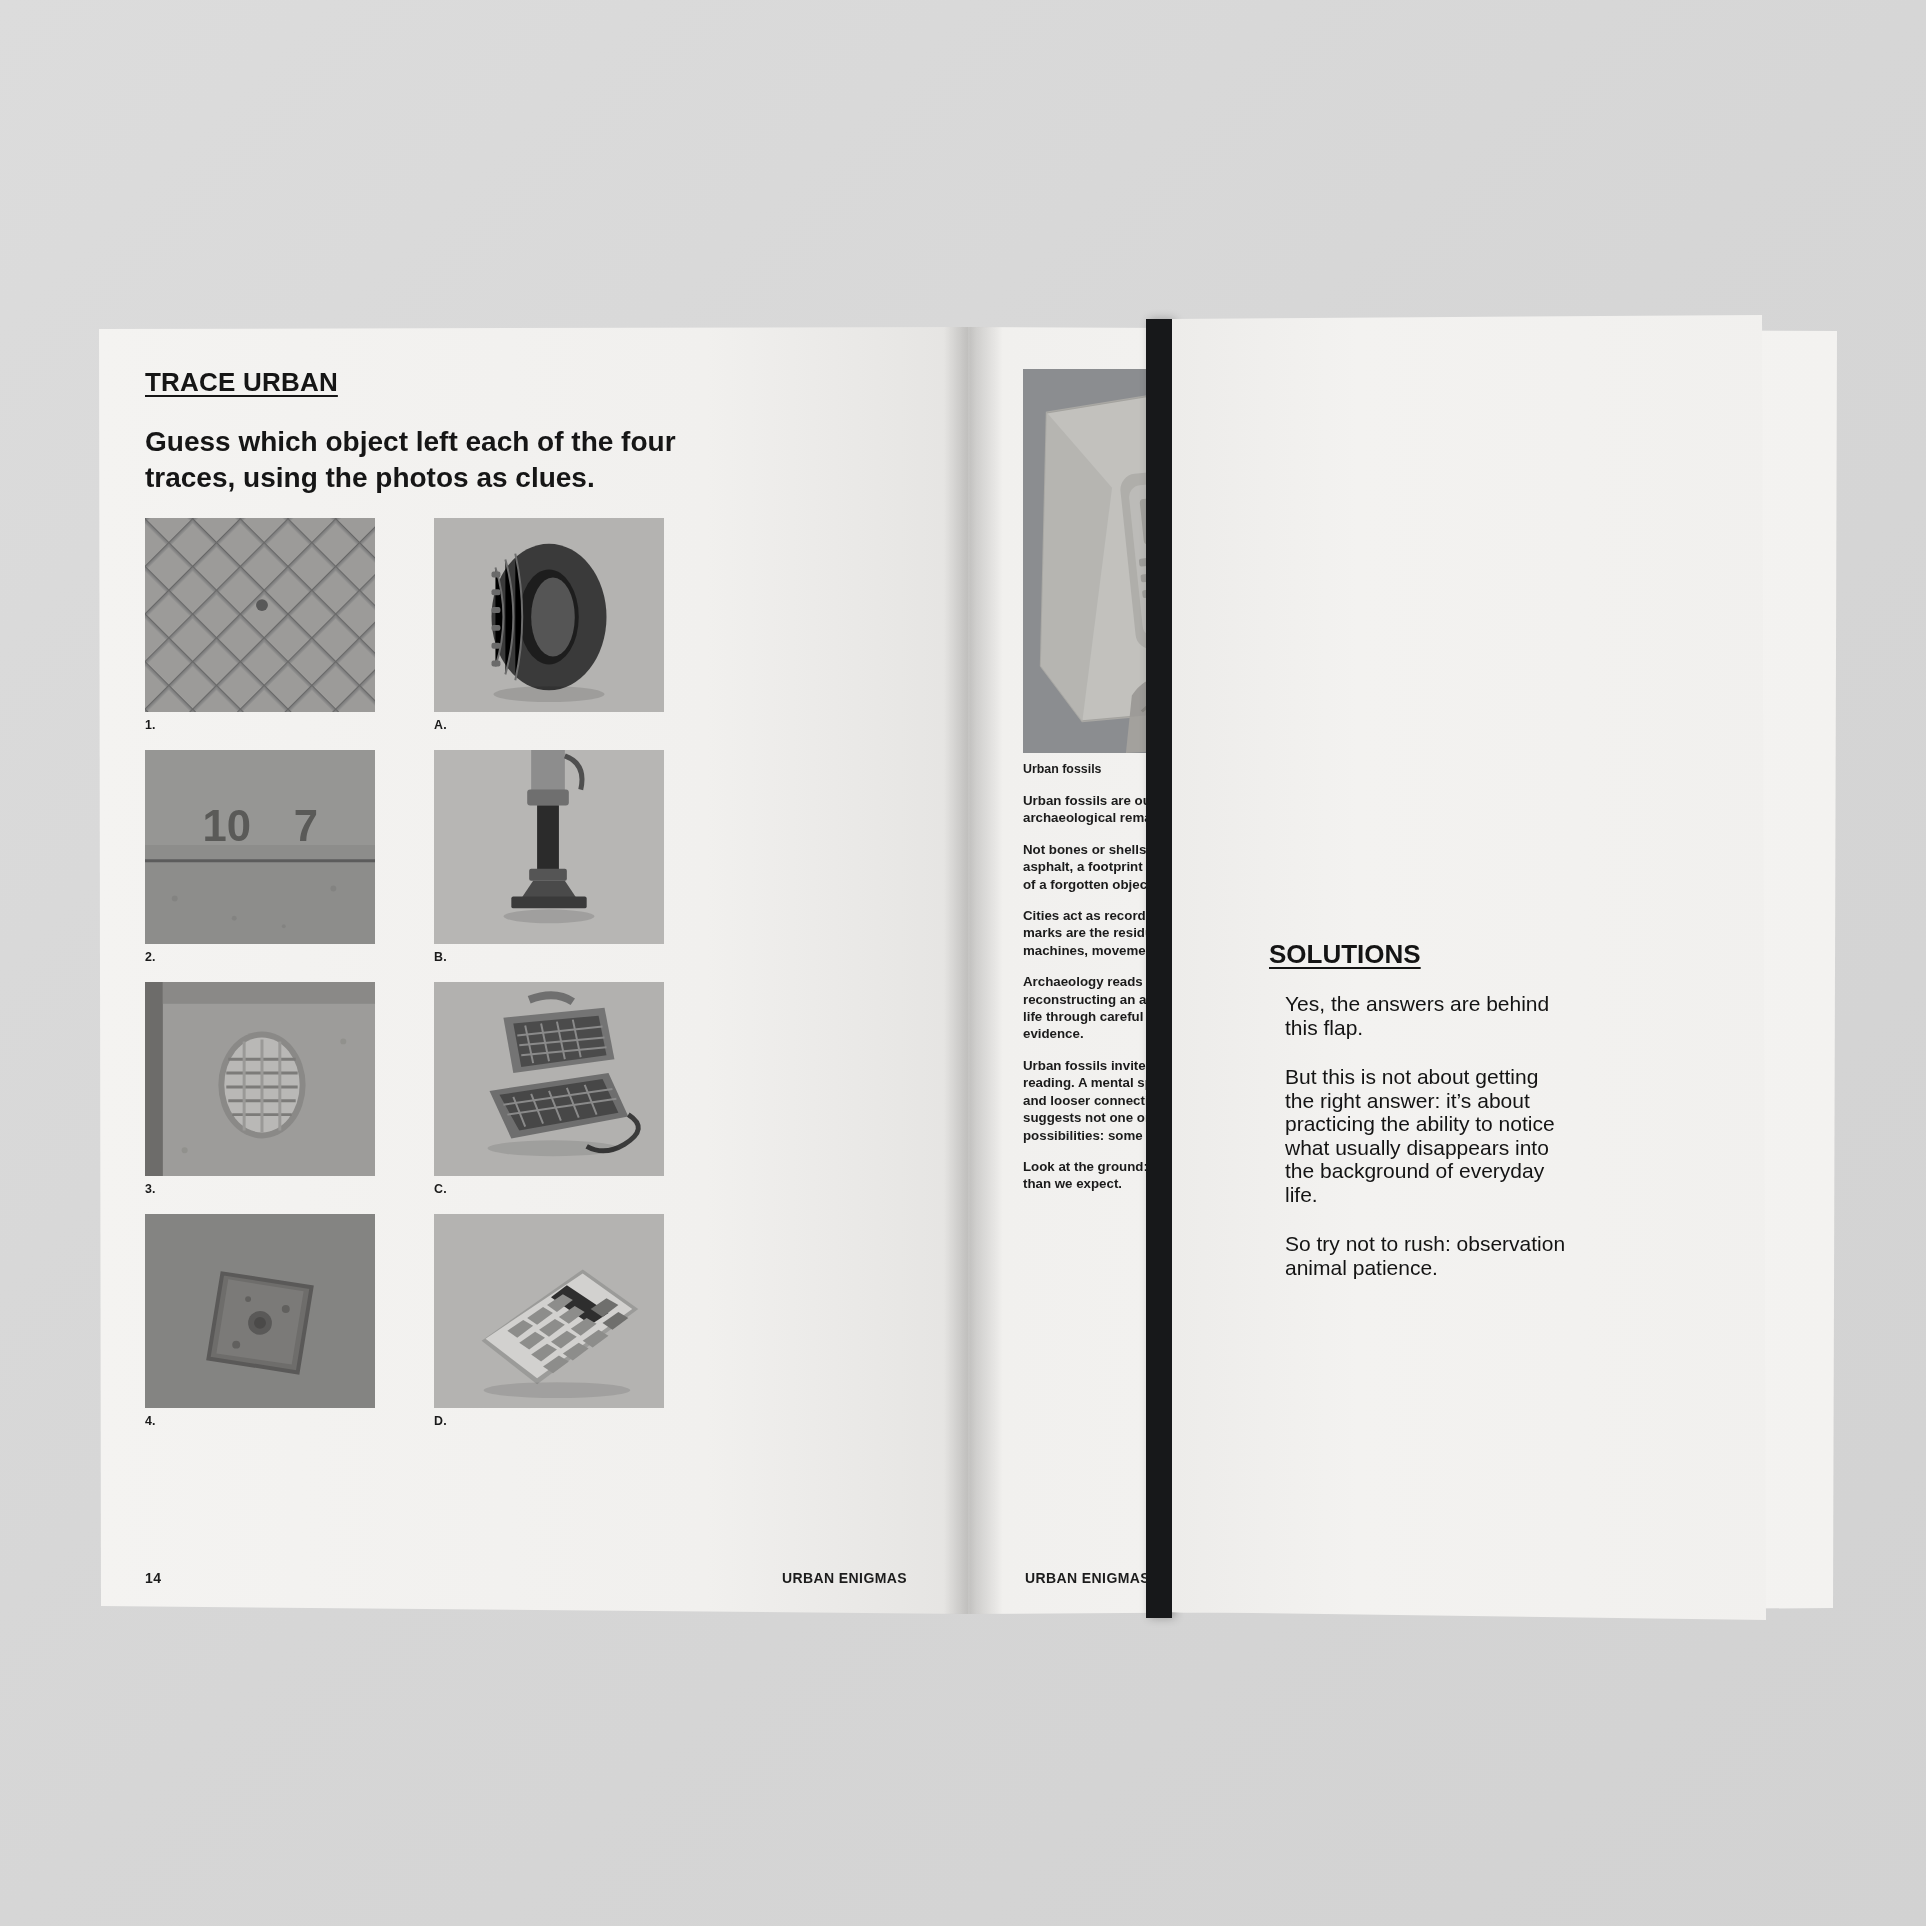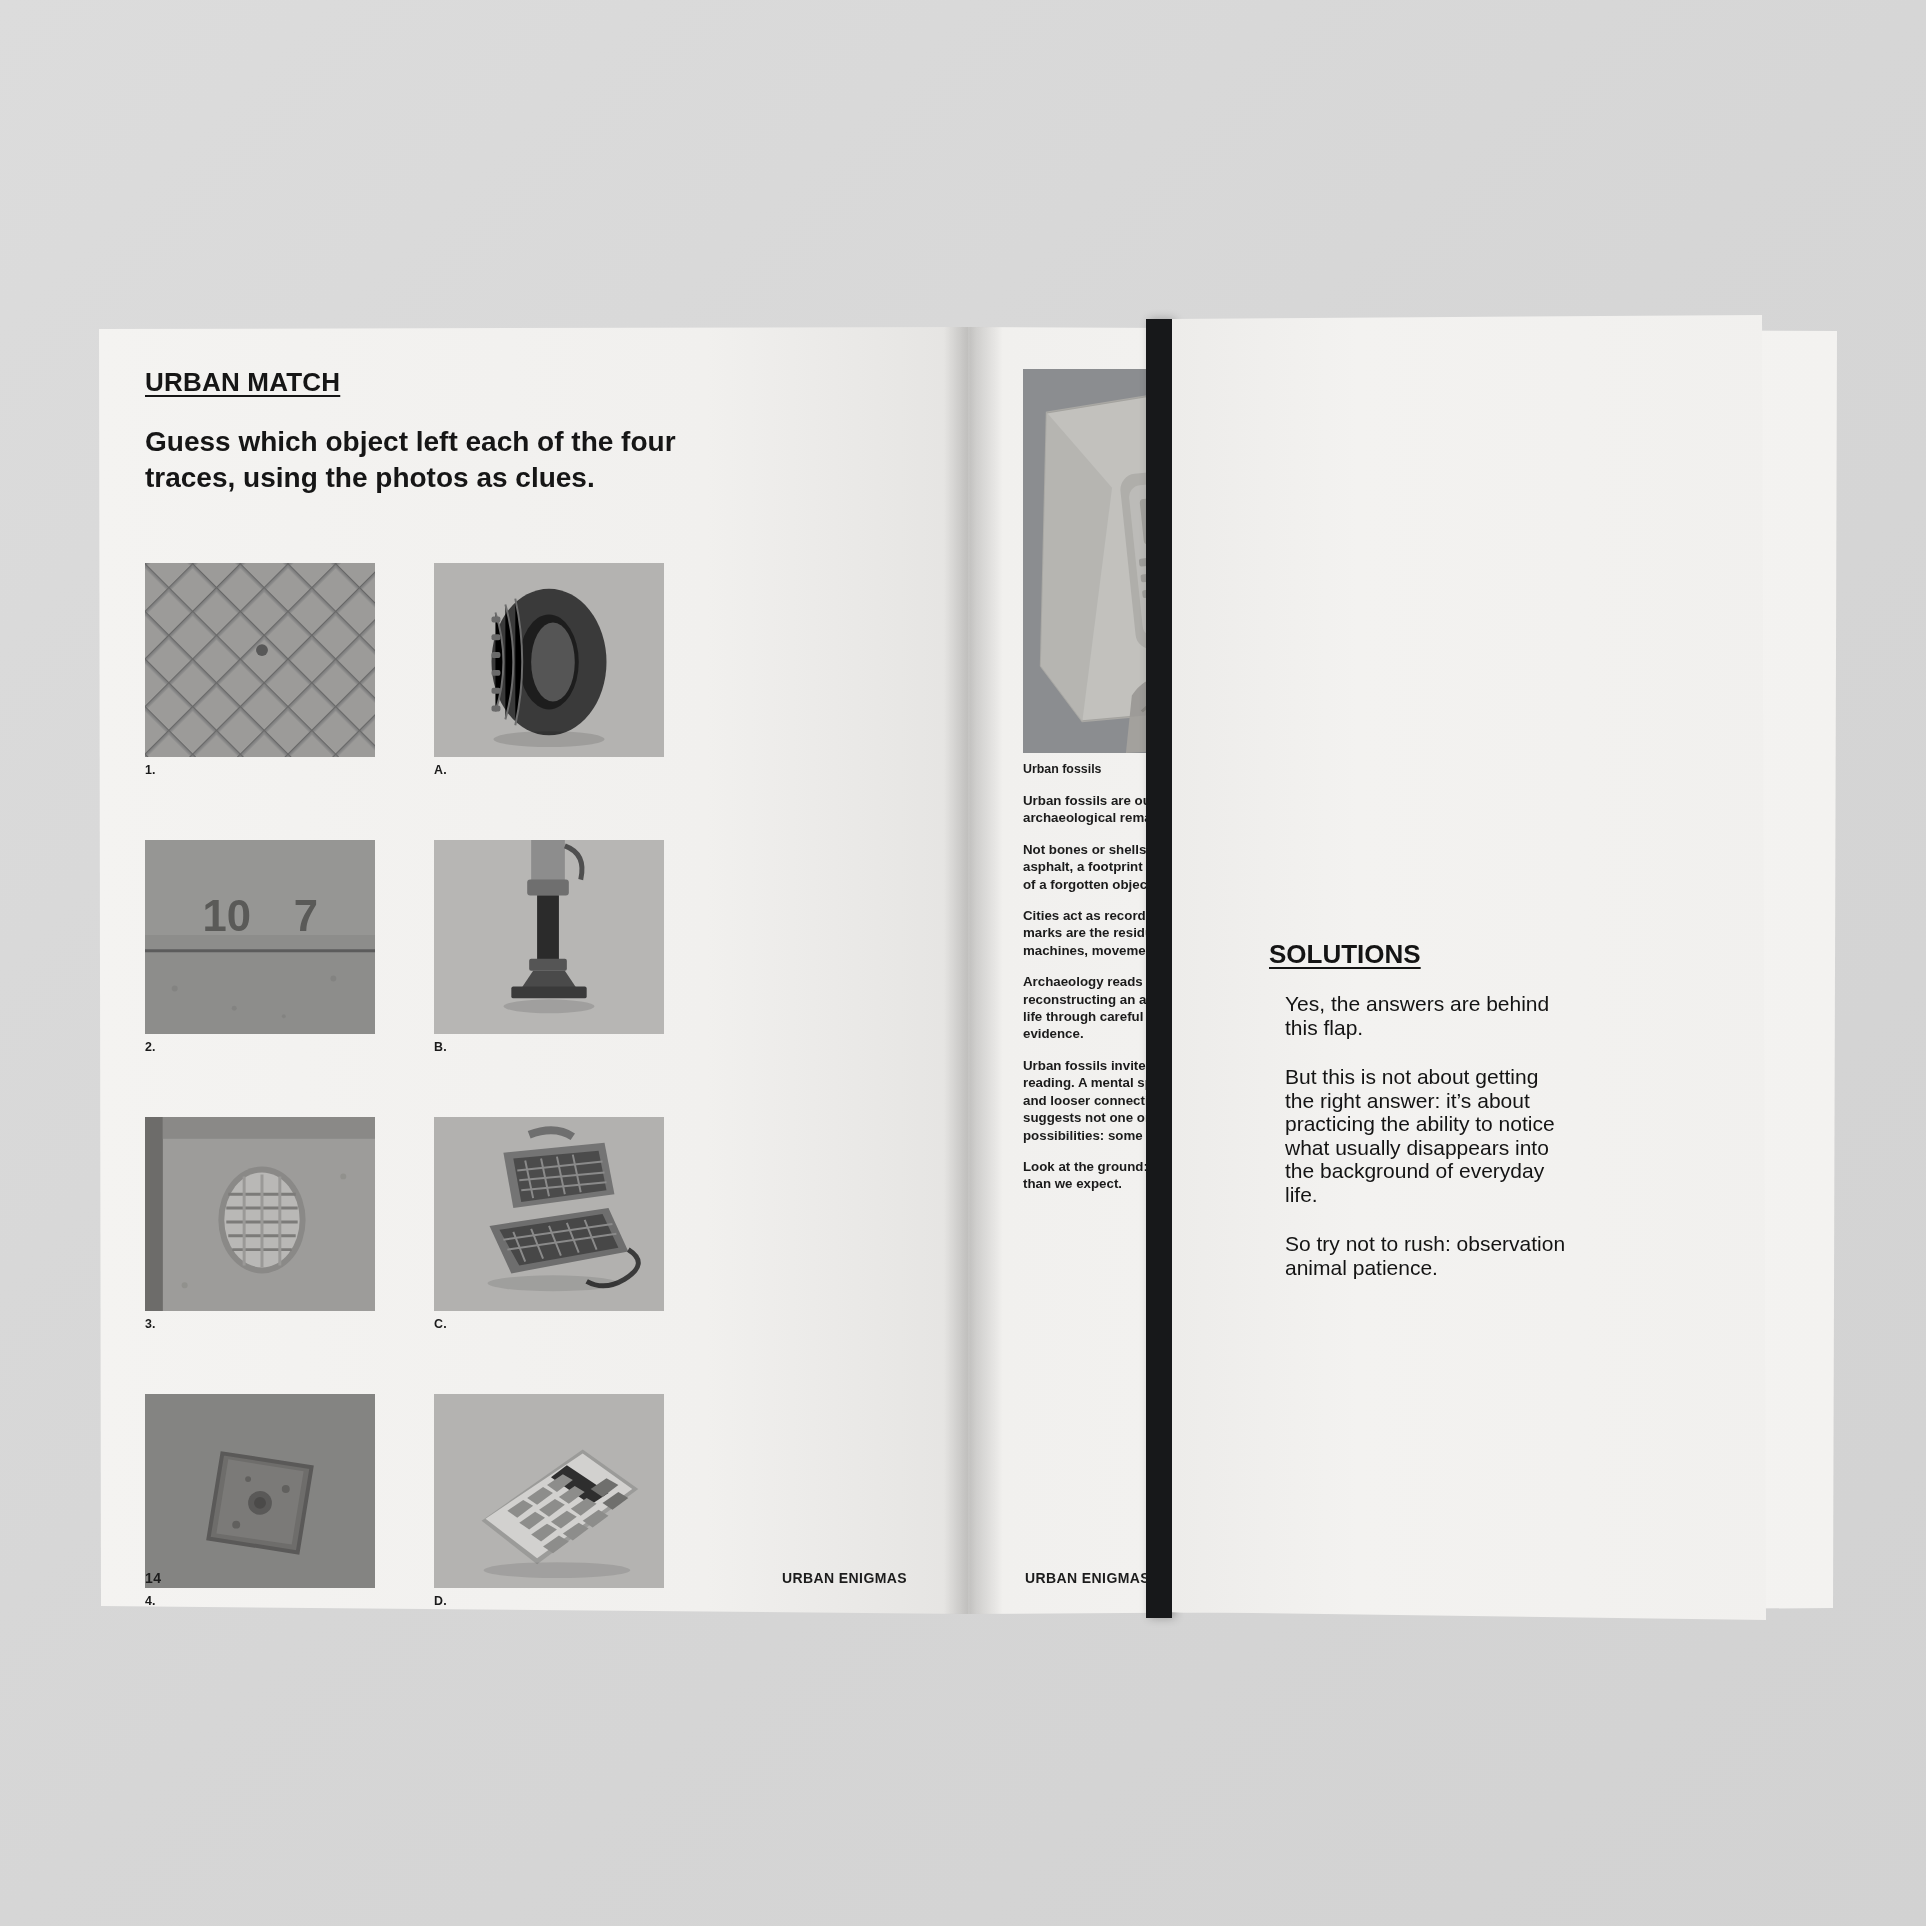--- a/index.html
+++ b/index.html
@@ -102,21 +102,20 @@
   }
 
   .cell { width: 230px; }
 
   .photo {
     width: 230px;
     height: 194px;
     background: #9b9b9b;
     position: relative;
     overflow: hidden;
-    margin-top: 45px;
   }
 
   .cap {
     font-size: 12.4px;
     font-weight: bold;
     color: #1a1a1a;
     margin-top: 6px;
     letter-spacing: 0.2px;
   }
 
@@ -217,21 +216,21 @@
 </head>
 <body>
 
 <div id="stage">
 
   <div class="spread">
 
     <div class="page page-left">
       <div class="lp-inner">
 
-        <h1 class="section-title">URBAN MATCH</h1>
+        <h1 class="section-title">TRACE URBAN</h1>
 
         <p class="lead">Guess which object left each of the four traces, using the photos as clues.</p>
 
         <div class="grid">
 
           <div class="cell">
             <div class="photo">
               <svg class="ph-svg" viewBox="0 0 232 196" preserveAspectRatio="none">
                 <defs>
                   <pattern id="diag" width="34" height="34" patternUnits="userSpaceOnUse" patternTransform="rotate(45 0 0)">

